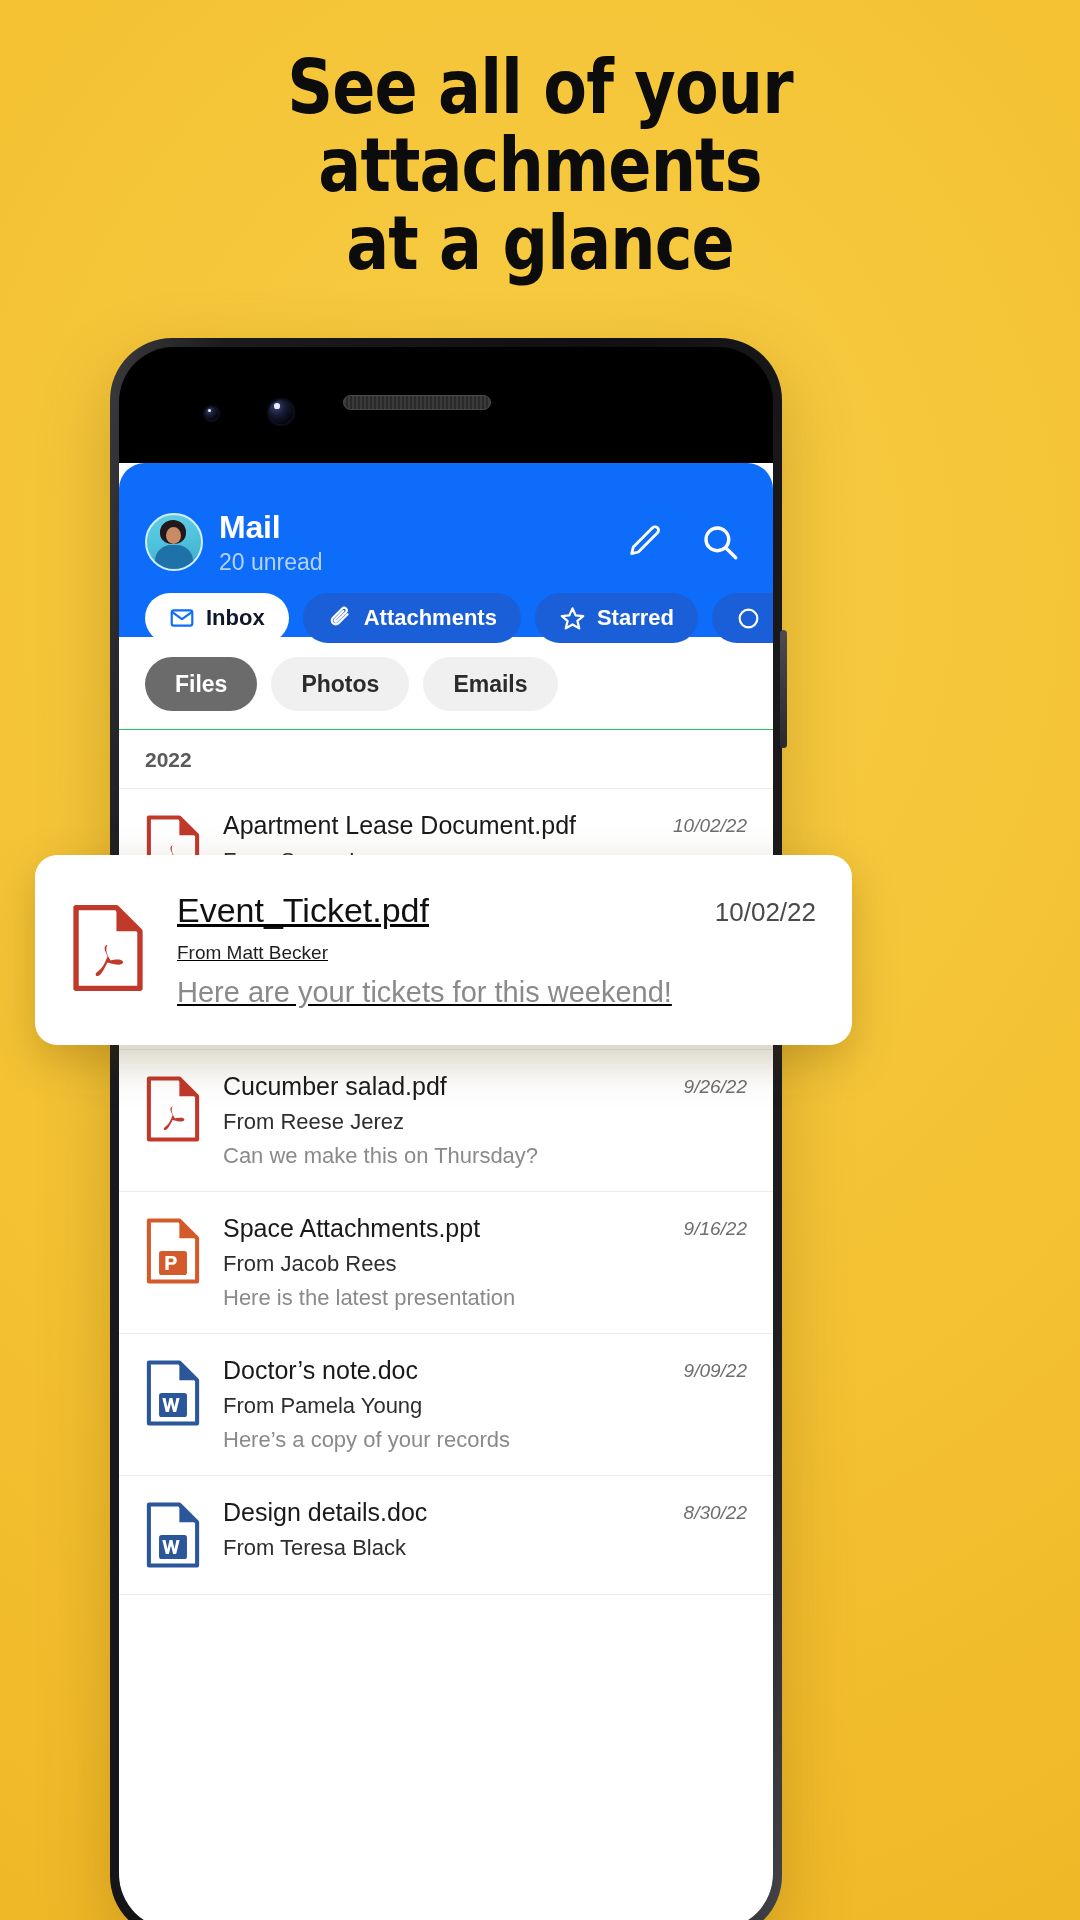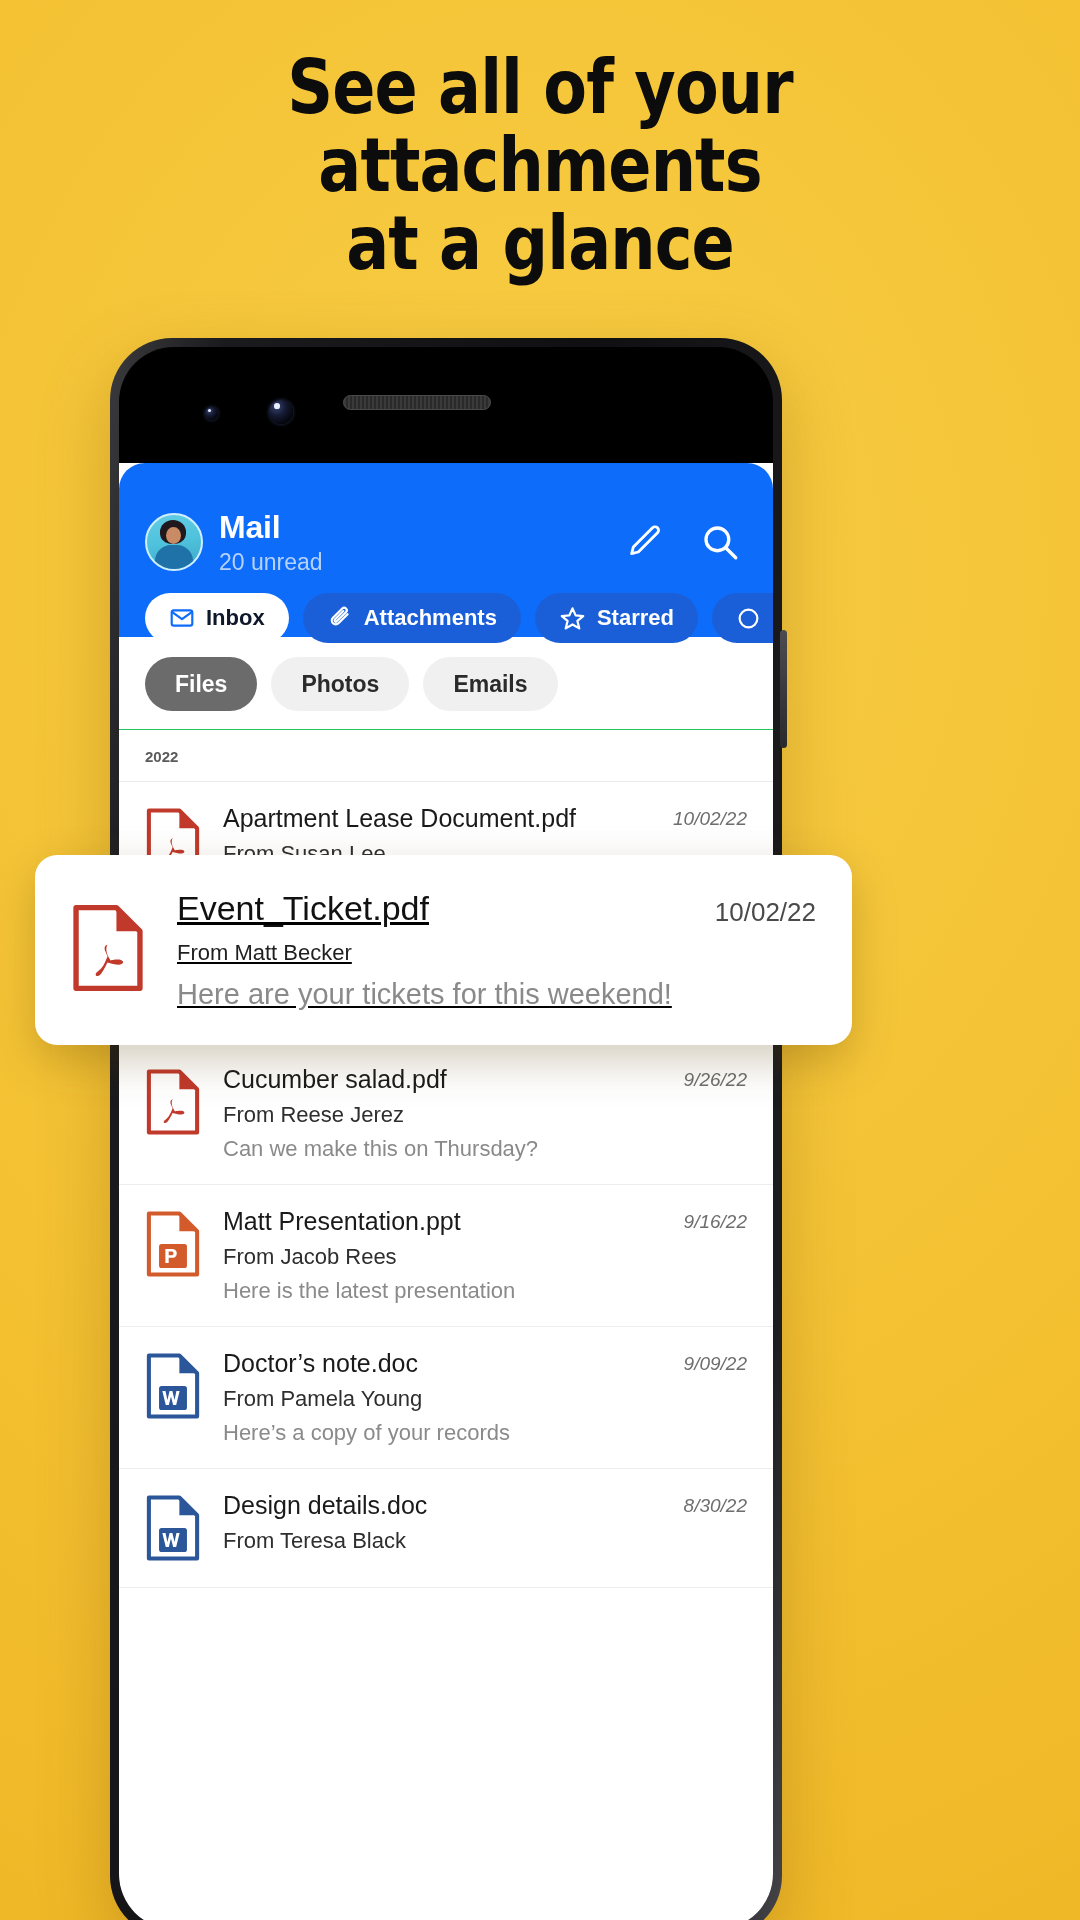--- a/index.html
+++ b/index.html
@@ -207,21 +207,21 @@
     font-weight: bold;
     display: flex;
     align-items: center;
     box-sizing: border-box;
   }
   .seg.active { background: #6B6B6B; color: #ffffff; }
 
   
   .year {
     padding: 18px 22px 16px 26px;
-    font-size: 15px;
+    font-size: 21px;
     font-weight: bold;
     color: #5A5A5A;
     border-bottom: 1px solid #EBEBEB;
   }
 
   
   .row {
     display: flex;
     align-items: flex-start;
     padding: 22px 26px 22px 26px;
@@ -262,21 +262,21 @@
     box-shadow: 0 16px 44px rgba(90, 60, 0, 0.26);
     display: flex;
     align-items: center;
     padding: 0 36px;
     box-sizing: border-box;
     text-decoration: underline;
   }
   .float-card .ficon { flex: 0 0 auto; width: 74px; margin-right: 32px; }
   .float-card .meta { flex: 1 1 auto; }
   .float-card .fname { font-size: 34px; color: #111; margin-bottom: 12px; }
-  .float-card .ffrom { font-size: 22px; color: #1F1F1F; margin-bottom: 12px; }
+  .float-card .ffrom { font-size: 19px; color: #1F1F1F; margin-bottom: 12px; }
   .float-card .fprev { font-size: 29px; color: #8A8A8A; }
   .float-card .fdate {
     position: absolute;
     right: 36px;
     top: 42px;
     font-size: 26px;
     color: #4A4A4A;
     font-style: normal;
   }
 </style>
@@ -426,21 +426,21 @@
         <div class="row">
           <span class="ficon">
             <svg width="56" height="66" viewBox="0 0 44 52">
               <path d="M3 2h24l14 14v34H3z" fill="#ffffff" stroke="#D35B2B" stroke-width="3.2" stroke-linejoin="round"></path>
               <path d="M27 2v14h14" fill="#D35B2B"></path>
               <rect x="11" y="26" width="22" height="19" rx="2" fill="#D35B2B"></rect>
               <path d="M16 30h5.2c2.4 0 3.8 1.3 3.8 3.4 0 2.2-1.5 3.5-3.9 3.5H18.6V41H16zm2.6 2v2.8h2.2c1 0 1.6-.5 1.6-1.4 0-.9-.6-1.4-1.6-1.4z" fill="#ffffff"></path>
             </svg>
           </span>
           <div class="meta">
-            <div class="fname">Matt Presentation.ppt</div>
+            <div class="fname">Space Attachments.ppt</div>
             <div class="ffrom">From Jacob Rees</div>
             <div class="fprev">Here is the latest presentation</div>
           </div>
           <div class="fdate">9/16/22</div>
         </div>
 
         <div class="row">
           <span class="ficon">
             <svg width="56" height="66" viewBox="0 0 44 52">
               <path d="M3 2h24l14 14v34H3z" fill="#ffffff" stroke="#2B579A" stroke-width="3.2" stroke-linejoin="round"></path>

